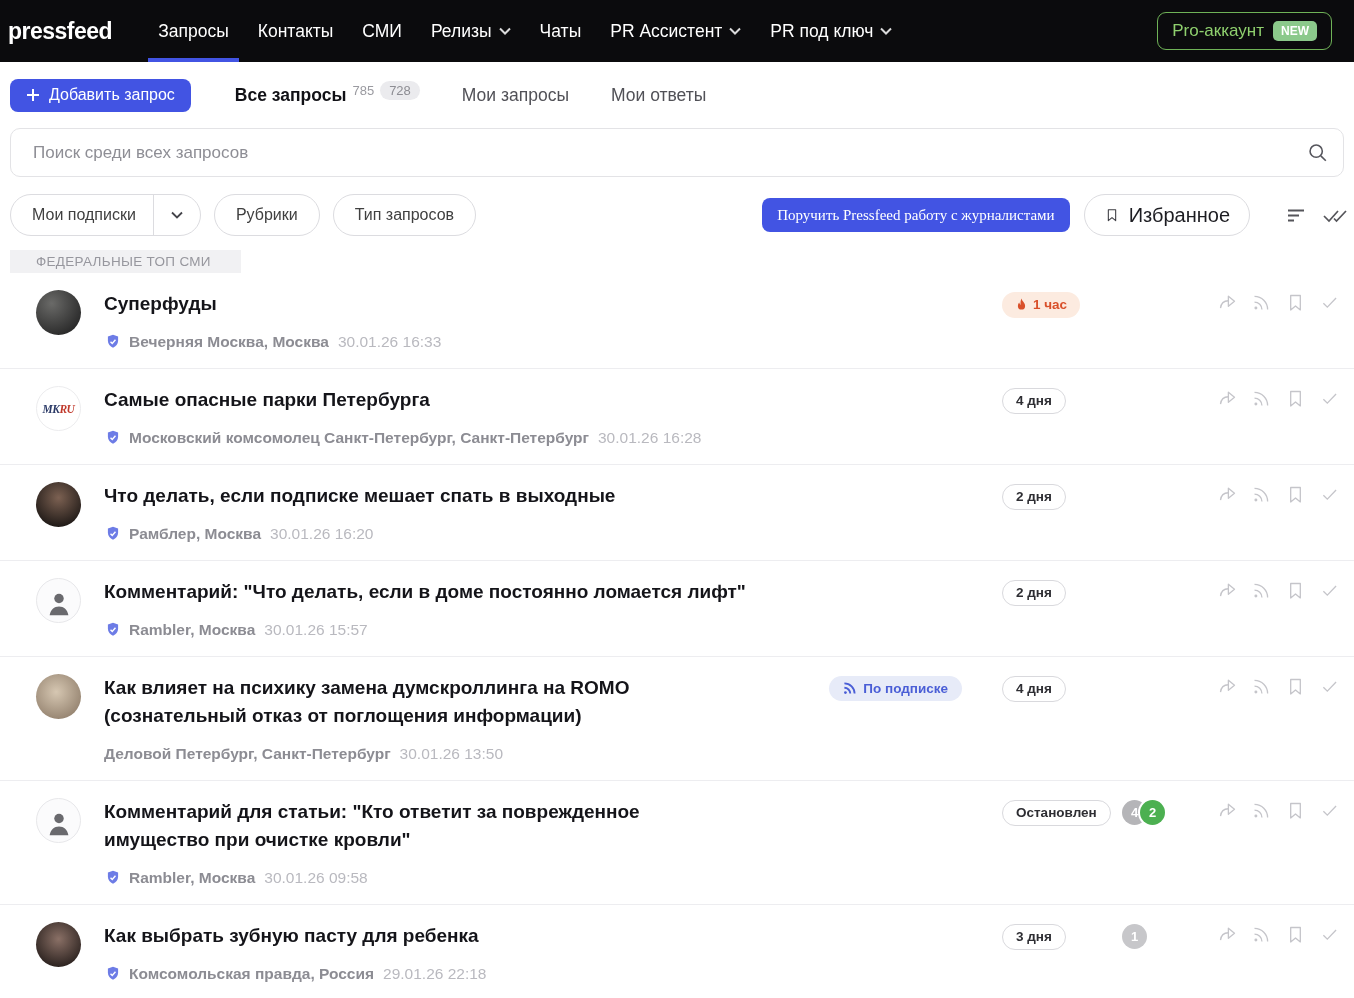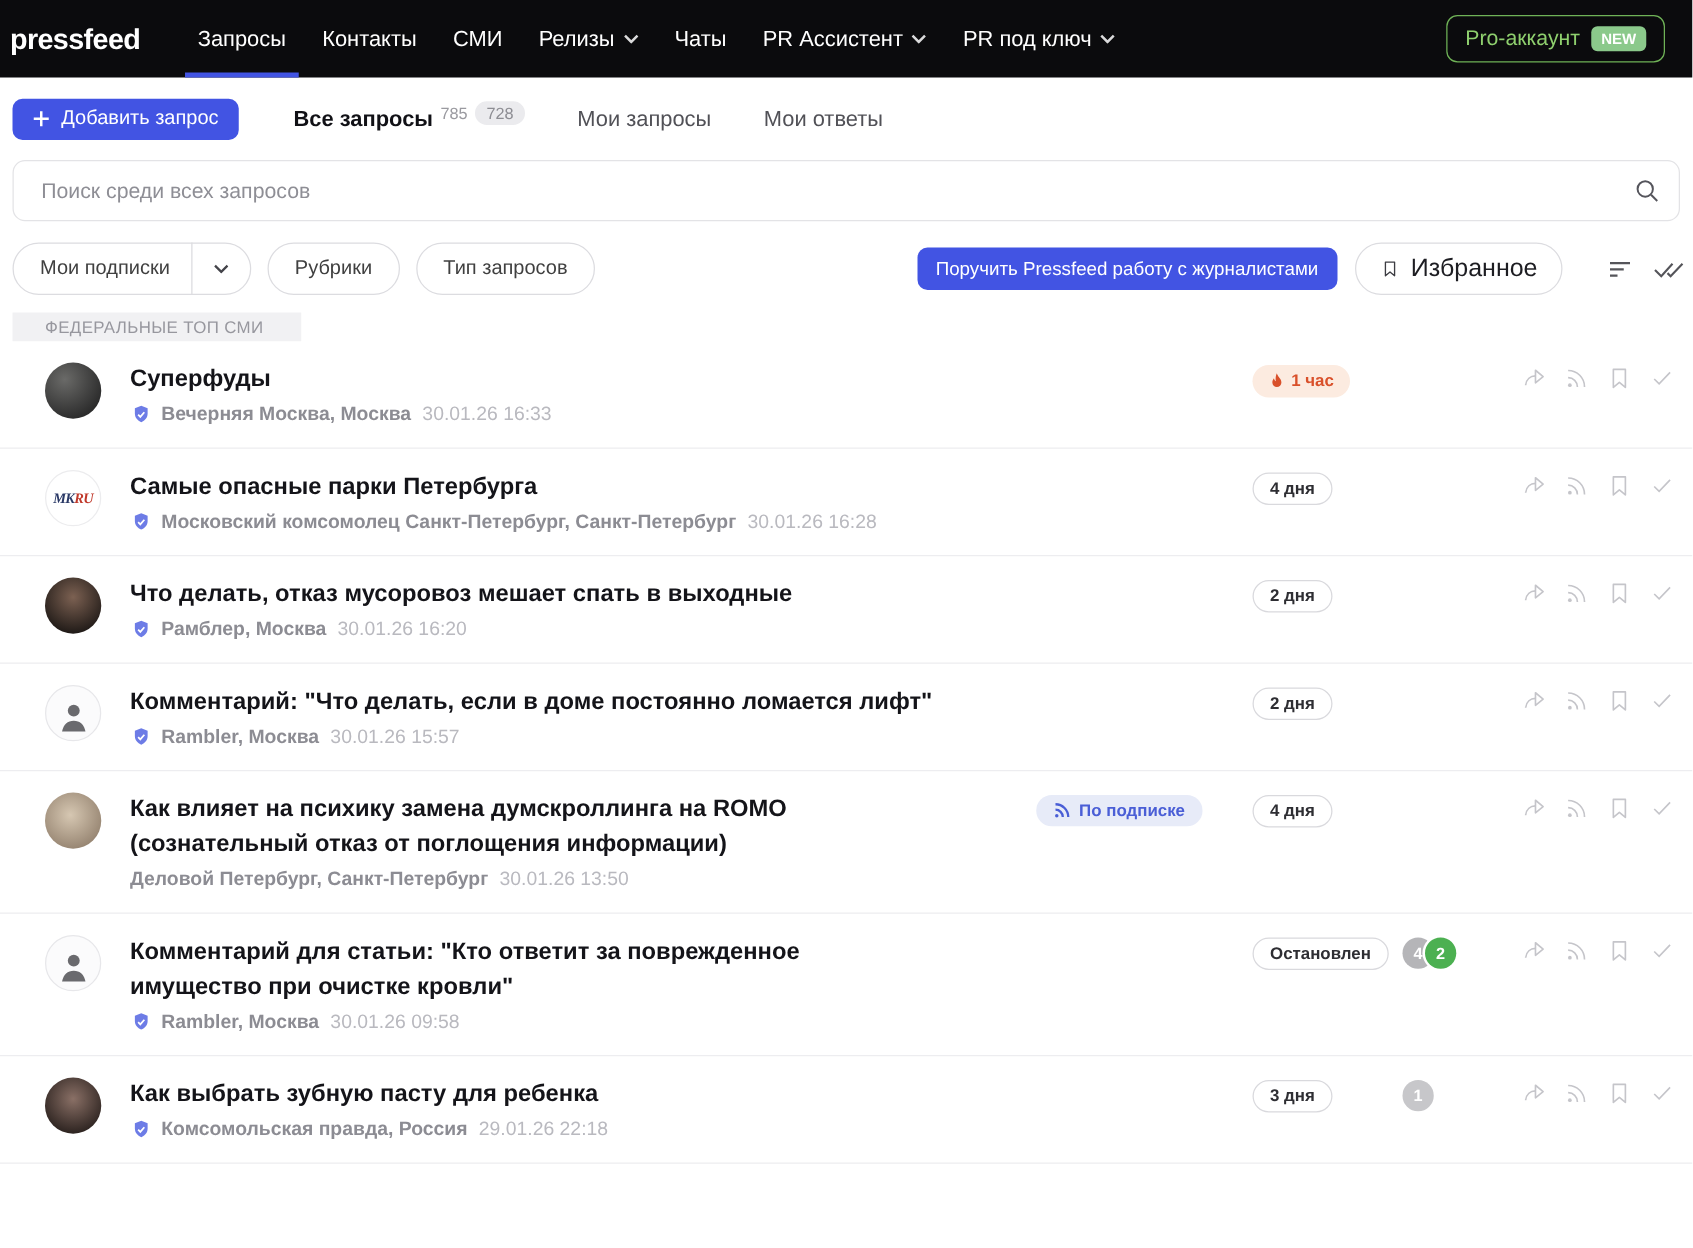--- a/index.html
+++ b/index.html
@@ -45,21 +45,21 @@
   
   .filters { display:flex; align-items:center; margin:17px 0 0 10px; padding-right:14px; }
   .fpill { display:flex; align-items:center; border:1px solid #dcdce0; border-radius:21px;
     height:42px; padding:0 21px; font-size:16px; color:#404040; cursor:pointer; background:#fff; }
   .fpill + .fpill { margin-left:13px; }
   .fpill.split { padding-right:0; }
   .fpill .divider { width:1px; height:42px; background:#dcdce0; margin-left:17px; }
   .fpill .chevbox { width:46px; display:flex; justify-content:center; }
   .fpill .chev { width:12px; height:8px; stroke:#44444a; stroke-width:1.8; fill:none; }
   .ctabtn { margin-left:auto; background:#4254e3; color:#fff; border:none; border-radius:8px;
-    height:34px; padding:0 15px; font-size:15px; cursor:pointer; font-family:Liberation Sans, sans-serif; }
+    height:34px; padding:0 15px; font-size:15px; cursor:pointer; font-family:Liberation Serif, serif; }
   .favpill { margin-left:14px; display:flex; align-items:center; gap:9px; border:1px solid #dcdce0;
     border-radius:21px; height:42px; padding:0 19px; font-size:20px; color:#1d1d22; cursor:pointer; background:#fff;}
   .favpill svg { width:16px; height:18px; stroke:#3c3c42; stroke-width:1.6; fill:none; }
   .sorticon { margin-left:34px; width:24px; height:24px; stroke:#55555a; stroke-width:1.8; cursor:pointer; flex-shrink:0;}
   .dblcheck { margin-left:14px; margin-right:-8px; width:26px; height:26px; stroke:#55555a;
     stroke-width:1.7; fill:none; cursor:pointer; flex-shrink:0; }
 
   
   .sectionlabel { display:inline-block; margin:14px 0 0 10px; background:#f1f1f3; color:#97979e;
     font-size:13.5px; letter-spacing:.3px; padding:4px 30px 4px 26px; }
@@ -73,21 +73,21 @@
   .ph-beige  { background:radial-gradient(circle at 45% 40%, #d6c7b2, #8f7d6a 85%); }
   .ph-woman  { background:radial-gradient(circle at 50% 38%, #8a7066, #2a211e 80%); }
   .av-logo { background:#fff; border:1px solid #ececee; font-family:"Liberation Serif",serif;
     font-style:italic; font-weight:700; font-size:11.5px; letter-spacing:-.5px; }
   .av-logo .mk { color:#2b3a67; } .av-logo .ru { color:#c0392b; }
   .av-sil { background:#fbfbfc; border:1px solid #e7e7ea; }
   .av-sil svg { width:30px; height:30px; fill:#6a6a6e; margin-top:6px; }
 
   .rowmain { flex:1; min-width:0; }
   .rtitle { font-size:19px; line-height:28px; font-weight:700; color:#141419; white-space:pre-line; }
-  .rmeta { margin-top:5px; display:flex; align-items:center; gap:7px; }
+  .rmeta { margin-top:15px; display:flex; align-items:center; gap:7px; }
   .shield { width:18px; height:18px; flex-shrink:0; }
   .rsource { font-size:15.5px; font-weight:700; color:#8c8c93; }
   .rtime { font-size:15.5px; color:#b9b9bf; margin-left:2px; }
 
   .rowright { display:flex; align-items:flex-start; margin-left:auto; margin-top:2px; flex-shrink:0; }
   .slot-sub { display:flex; align-items:center; margin-right:40px; }
   .slot-time { width:120px; display:flex; }
   .slot-count { width:84px; display:flex; align-items:center; }
   .pill { border:1px solid #d9d9dd; border-radius:999px; padding:4px 13px; font-size:13.5px;
     font-weight:700; color:#2e2e33; line-height:1.2; white-space:nowrap; }
@@ -301,21 +301,21 @@
         <svg viewBox="0 0 24 24">
             <path d="M5 12.8l4.5 4.5L19.5 6.8"></path>
           </svg>
       </div>
     </div>
   </div>
 
   <div class="row">
     <div class="avatar ph-brown"></div>
     <div class="rowmain">
-      <div class="rtitle">Что делать, отказ мусоровоз мешает спать в выходные</div>
+      <div class="rtitle">Что делать, если подписке мешает спать в выходные</div>
       <div class="rmeta">
         <svg class="shield" viewBox="0 0 24 24">
           <path d="M12 2.2l6.8 2.6v5.6c0 4.6-2.9 7.6-6.8 9.2-3.9-1.6-6.8-4.6-6.8-9.2V4.8z" fill="#6d7ce6"></path>
           <path d="M8.7 11.7l2.3 2.3 4.3-4.9" stroke="#fff" stroke-width="1.9" fill="none"></path>
           </svg>
         <span class="rsource">Рамблер, Москва</span>
         <span class="rtime">30.01.26 16:20</span>
       </div>
     </div>
     <div class="rowright">

